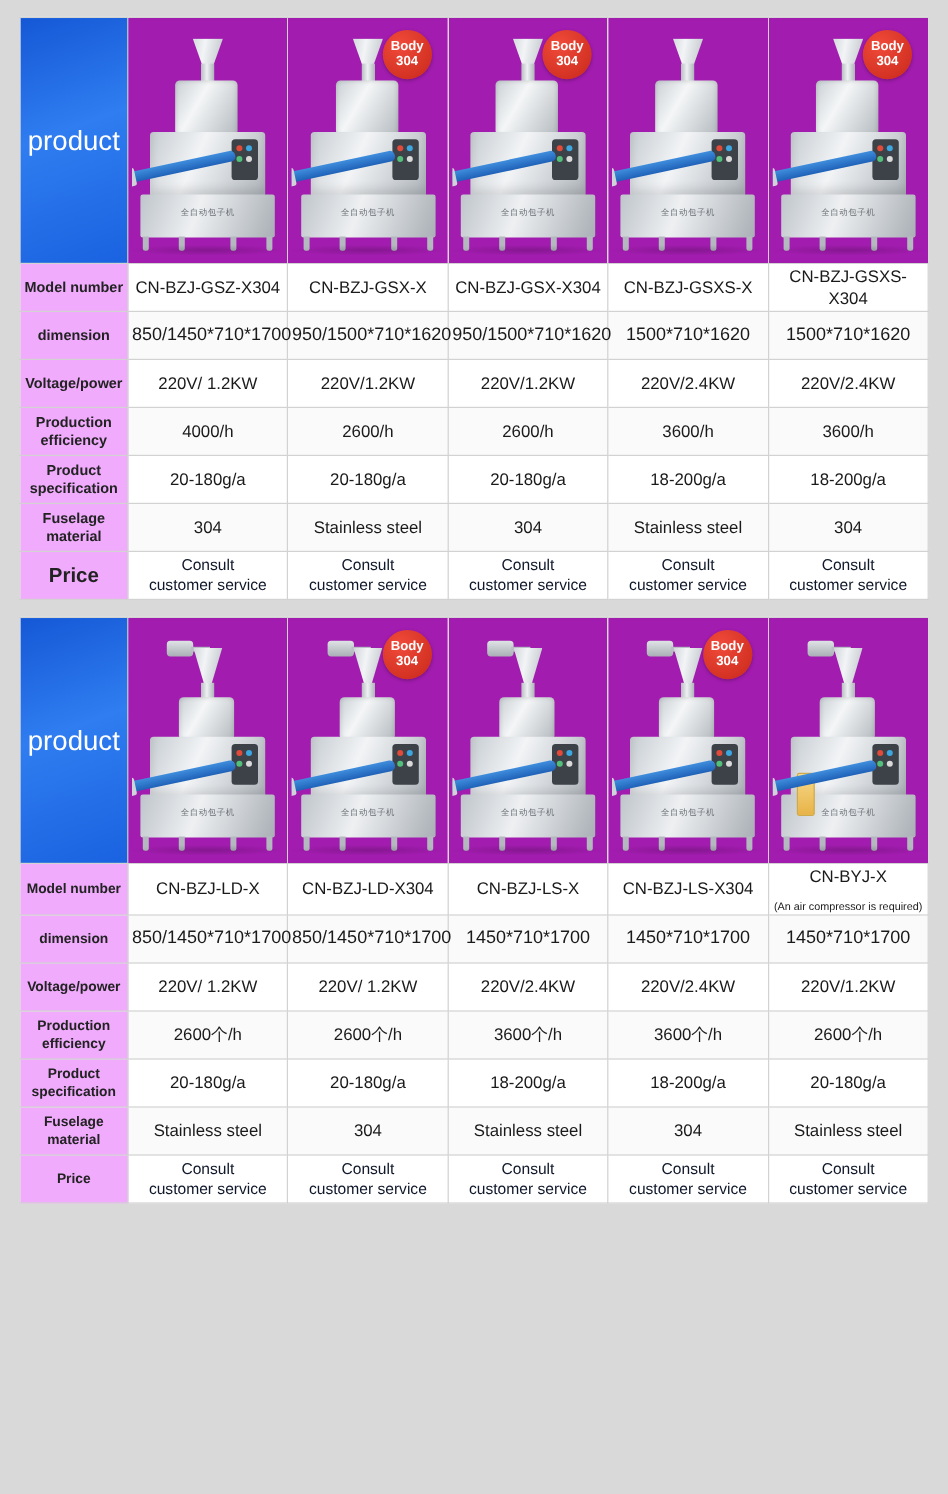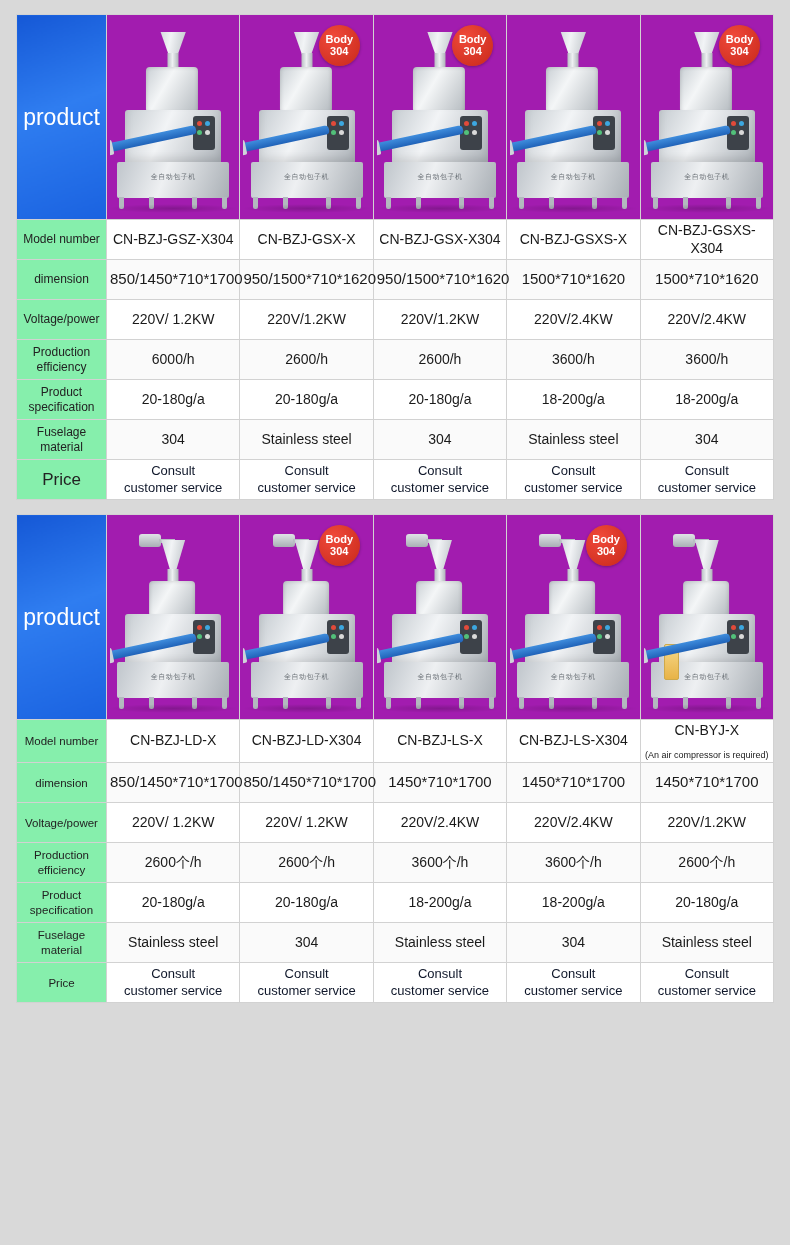--- a/index.html
+++ b/index.html
@@ -36,21 +36,22 @@
     vertical-align: middle;
     padding: 2px 3px;
     box-sizing: border-box;
   }
   
   .rowlabel {
     width: 90px;
     font-size: 12px;
     line-height: 1.25;
     color: #222;
-    background: #86efac;
+    background: #f0abfc;
+    font-weight: bold;
   }
   .rowlabel.price {
     font-size: 17px;
   }
   .product-label {
     background: linear-gradient(160deg, #1558d6 0%, #2f7df0 45%, #1a62e0 100%);
     color: #ffffff;
     font-size: 23px;
     width: 90px;
     border: 1px solid #d2d2d2;
@@ -447,21 +448,21 @@
       <td class="rowlabel">Voltage/power</td>
       <td class="cell">220V/ 1.2KW</td>
       <td class="cell">220V/1.2KW</td>
       <td class="cell">220V/1.2KW</td>
       <td class="cell">220V/2.4KW</td>
       <td class="cell">220V/2.4KW</td>
     </tr>
 
     <tr class="r-alt">
       <td class="rowlabel">Production efficiency</td>
-      <td class="cell">6000/h</td>
+      <td class="cell">4000/h</td>
       <td class="cell">2600/h</td>
       <td class="cell">2600/h</td>
       <td class="cell">3600/h</td>
       <td class="cell">3600/h</td>
     </tr>
 
     <tr>
       <td class="rowlabel">Product specification</td>
       <td class="cell">20-180g/a</td>
       <td class="cell">20-180g/a</td>

